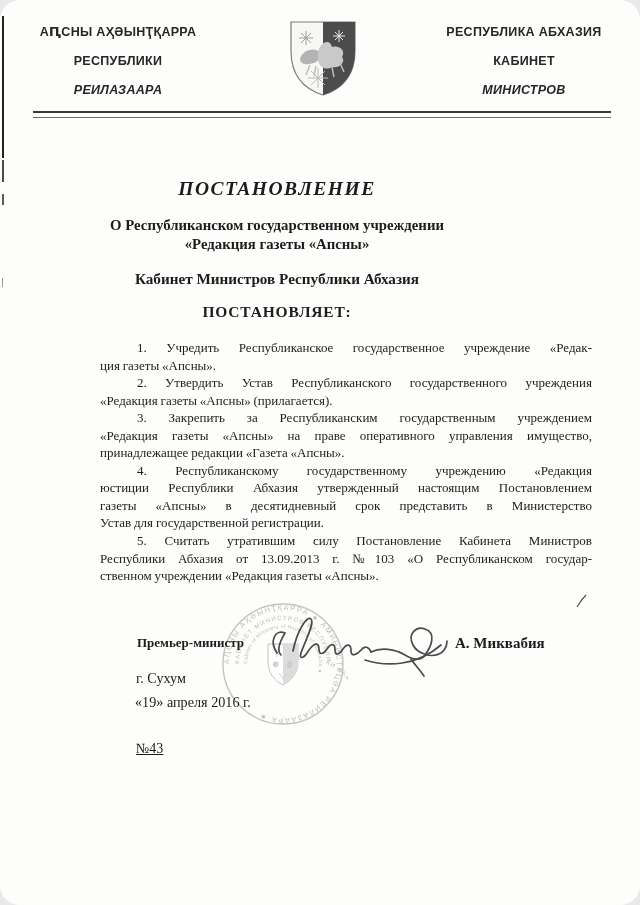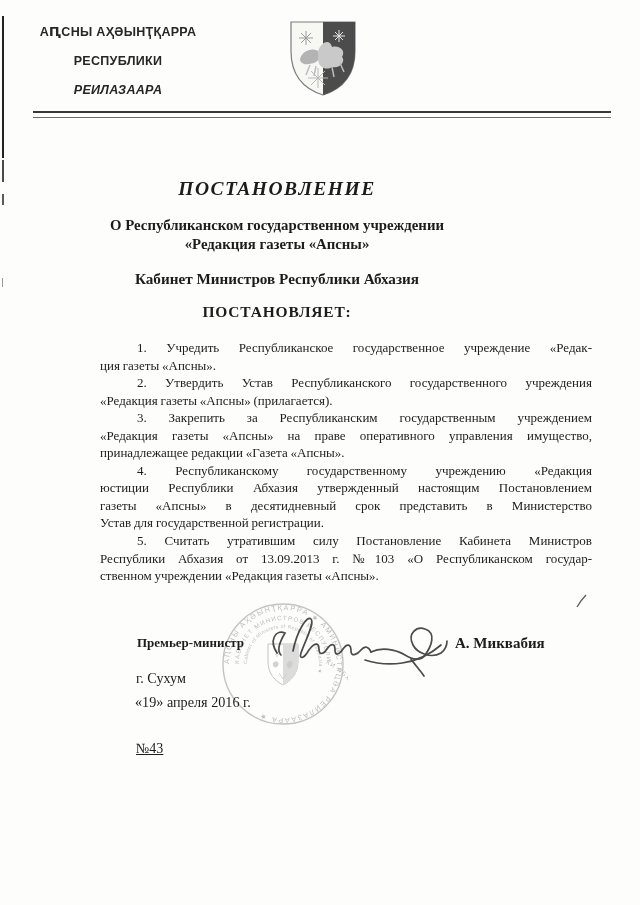--- a/index.html
+++ b/index.html
@@ -1,19 +1,19 @@
 <!DOCTYPE html>
 <html><head>
 <meta charset="utf-8">
 <style>
   html,body{margin:0;padding:0;background:#e9e9e9;}
   .page{
     position:relative;width:640px;height:905px;margin:0 auto;
     background:#fdfdfc;overflow:hidden;
-    font-family:"Liberation Serif","DejaVu Serif",serif;color:#1c1c1c;
+    font-family:"Liberation Serif","DejaVu Serif",serif;color:#1c1c1c;border-radius:20px;
   }
   
   .vline{position:absolute;left:2px;background:#222;}
   .v1{top:16px;width:2px;height:142px;}
   .v2{top:160px;width:2px;height:22px;background:#4a4a4a;}
   .v3{top:194px;width:2px;height:11px;background:#5a5a5a;}
   .v4{top:278px;width:1px;height:9px;background:#9a9a9a;}
 
   
   .hdr-block{position:absolute;top:26px;width:180px;text-align:center;
@@ -85,20 +85,25 @@
       <path d="M30,49 V69 M20,59 H40 M23,52 L37,66 M23,66 L37,52"></path>
     </g>
 
     <g>
       <path d="M12,40 C14,32 24,28 30,32 C34,34 32,42 26,44 C20,46 12,46 12,40 Z" fill="#b3b3b3"></path>
       <path d="M30,32 C34,22 42,20 44,28 C52,26 58,32 54,38 C58,42 52,50 44,48 C38,52 30,48 30,40 Z" fill="#c9c9c9"></path>
       <path d="M22,46 L18,56 M28,47 L26,57 M44,48 L46,58 M52,44 L56,53" stroke="#bdbdbd" stroke-width="1.5" fill="none"></path>
     </g>
   </svg>
 
+  <div class="hdr-block hdr-right">
+    <div class="hdr-line">РЕСПУБЛИКА АБХАЗИЯ</div>
+    <div class="hdr-line">КАБИНЕТ</div>
+    <div class="hdr-line hdr-italic">МИНИСТРОВ</div>
+  </div>
 
   <div class="rule"></div>
 
   <div class="ct doc-type">ПОСТАНОВЛЕНИЕ</div>
   <div class="ct subj2">«Редакция газеты «Апсны»</div>
   <div class="ct subj1">О Республиканском государственном учреждении</div>
   <div class="ct issuer">Кабинет Министров Республики Абхазия</div>
   <div class="ct decree">ПОСТАНОВЛЯЕТ:</div>
 
   <div class="body-col">

